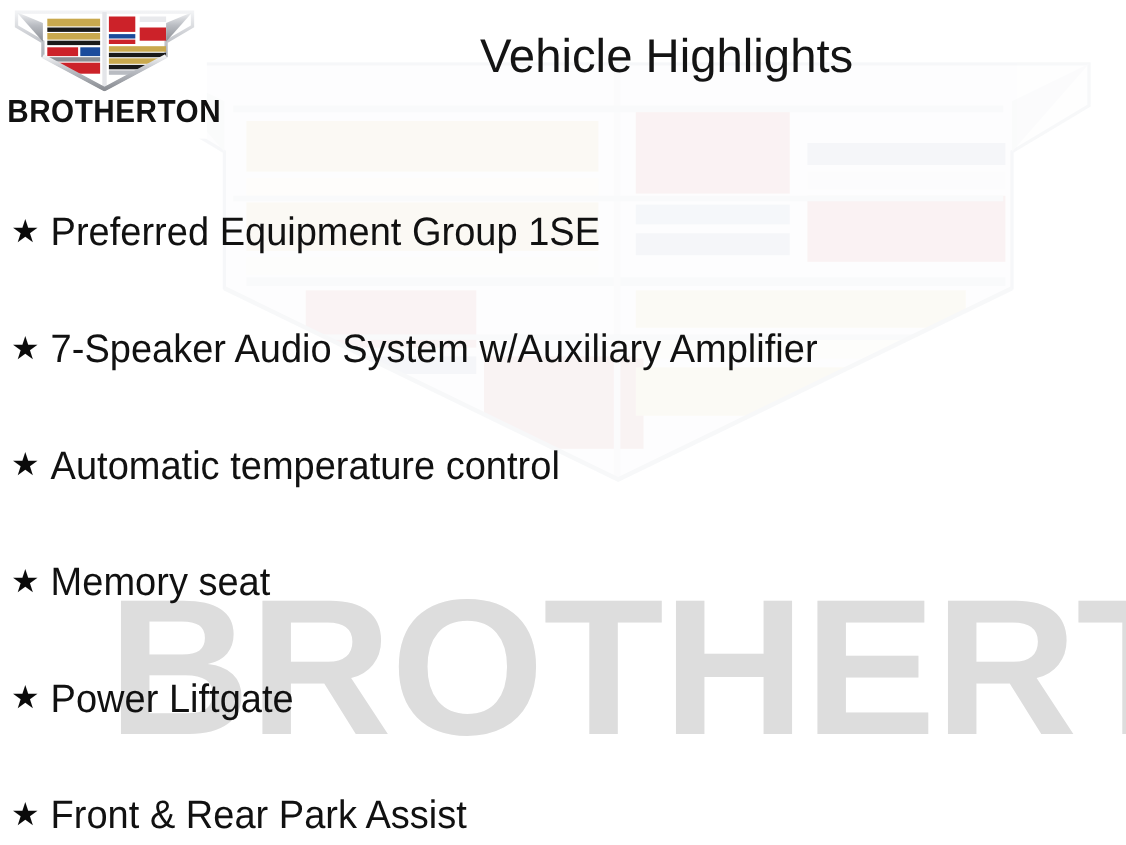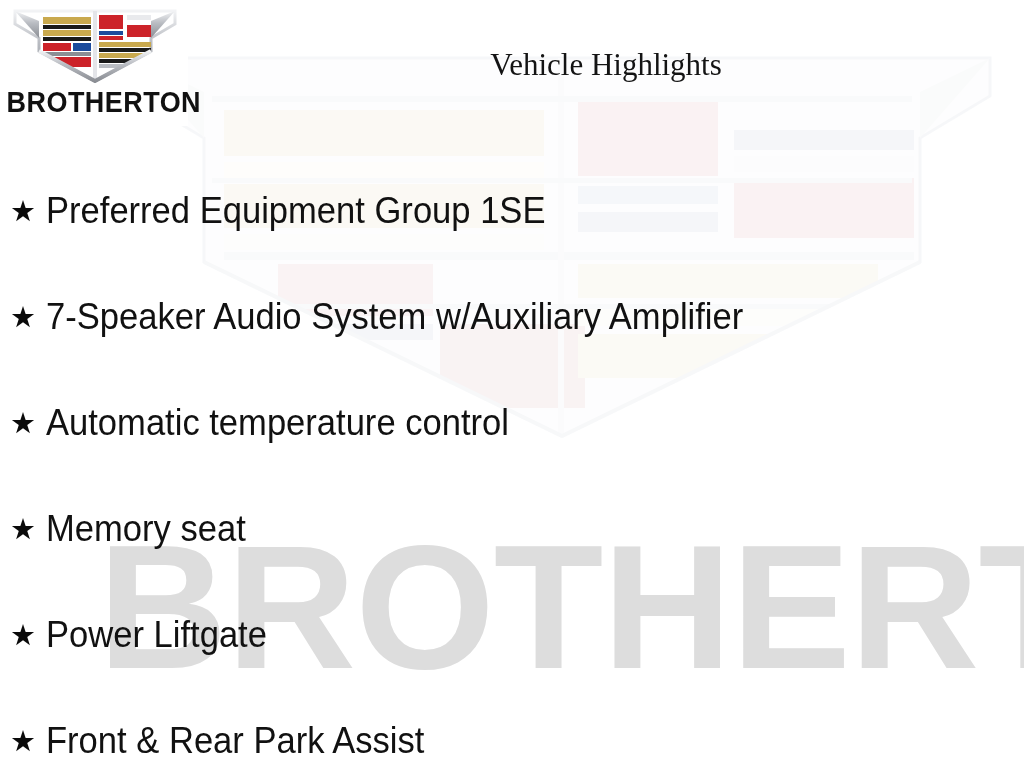--- a/index.html
+++ b/index.html
@@ -82,26 +82,26 @@
     letter-spacing: 0.5px;
     color: #111111;
     transform: scaleX(0.93);
     white-space: nowrap;
   }
 
   
   #page-title {
     position: absolute;
     left: 188px;
-    top: 40px;
+    top: 26px;
     width: 836px;
     text-align: center;
-    font-family: Liberation Serif, serif;
+    font-family: Liberation Sans, sans-serif;
     font-weight: normal;
-    font-size: 31px;
+    font-size: 43px;
     line-height: 50px;
     color: #141414;
     z-index: 4;
     white-space: nowrap;
   }
 
   
   #highlights-list {
     position: absolute;
     left: 0px;

